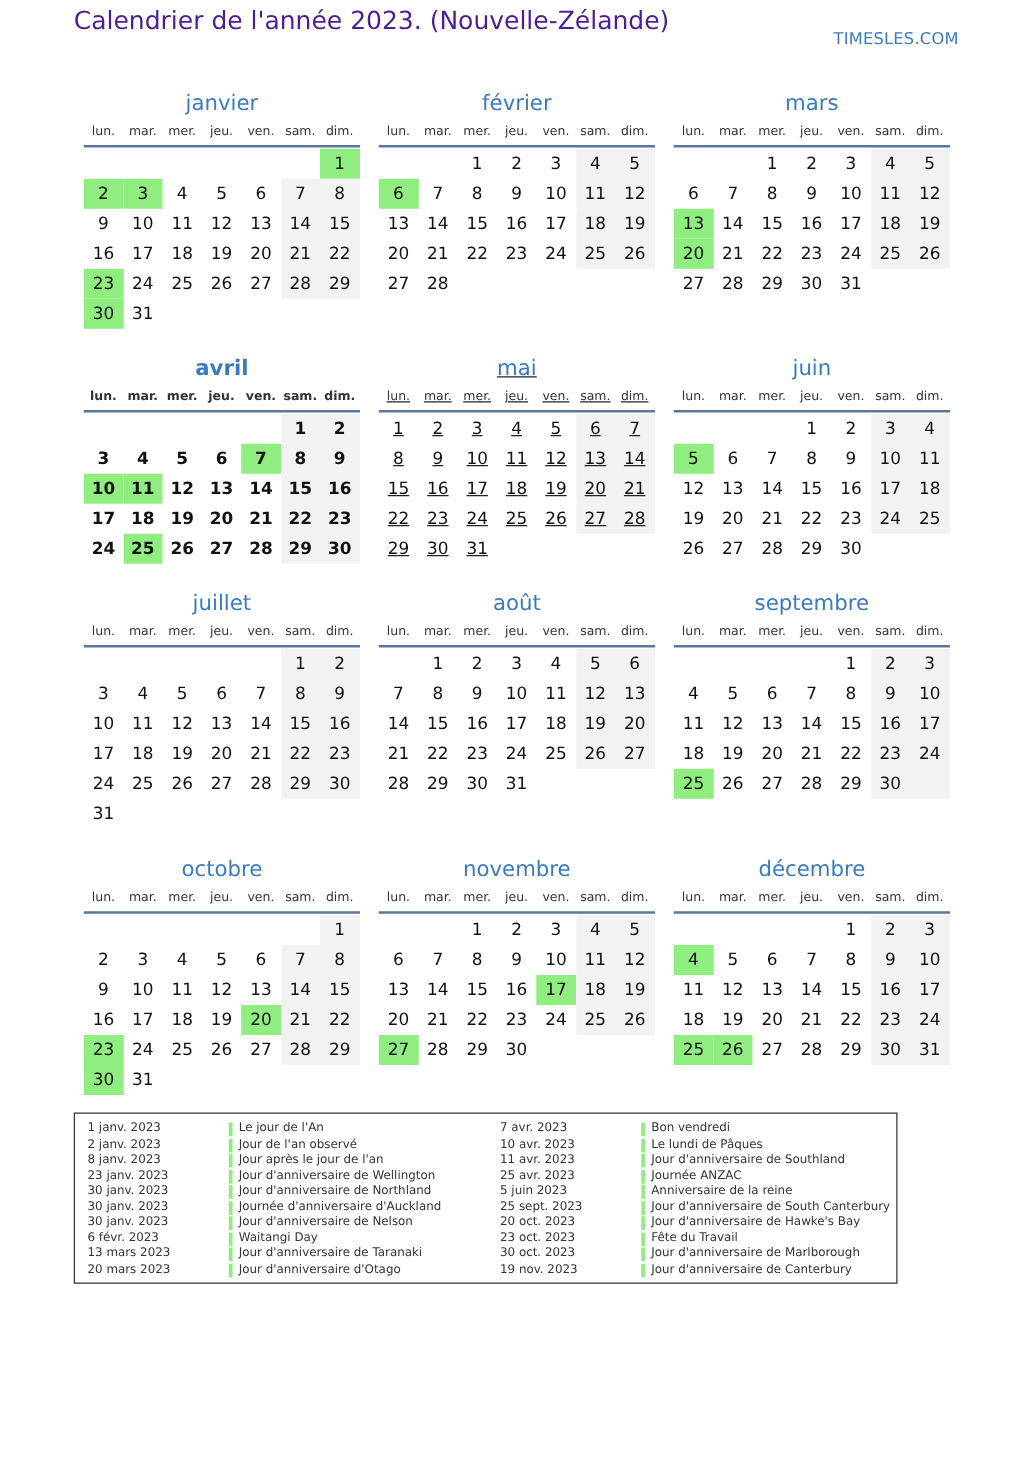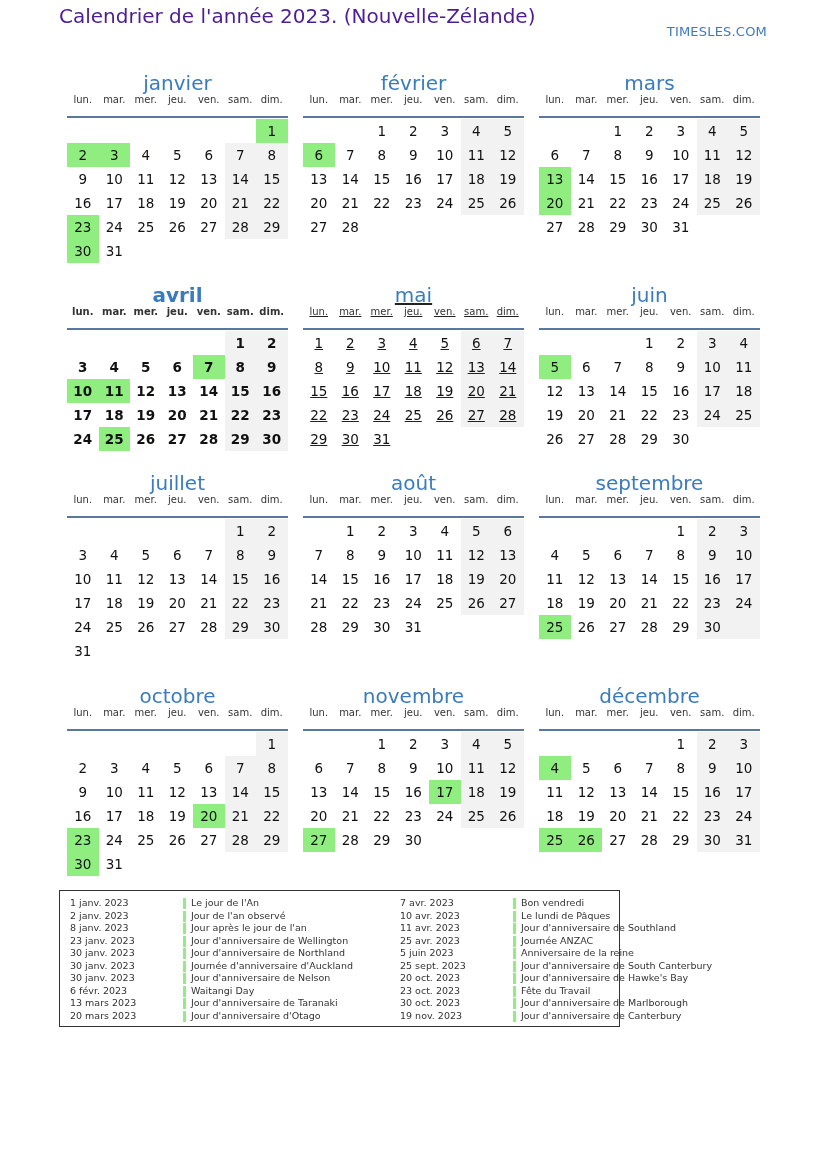--- a/index.html
+++ b/index.html
@@ -1,27 +1,27 @@
 <!DOCTYPE html>
 <html><head>
 <meta charset="utf-8">
 <style>
   html, body { margin:0; padding:0; background:#fff; }
   body { width:827px; height:1169px; position:relative; font-family:"DejaVu Sans", sans-serif; color:#222; overflow:hidden; }
   .title { position:absolute; left:59px; top:4px; font-size:20px; color:#4c1d95; }
   .brand { position:absolute; right:60px; top:24px; font-size:13px; color:#3a7bbf; letter-spacing:0.2px; }
   .month { position:absolute; width:221px; }
-  .month-name { text-align:center; font-size:20px; color:#3a7bbf; height:22px; line-height:22px; }
-  .dow-row { display:flex; height:22px; align-items:flex-start; border-bottom:2px solid #5a77a0; }
+  .month-name { text-align:center; font-size:17px; color:#3a7bbf; height:22px; line-height:22px; }
+  .dow-row { display:flex; height:22px; align-items:center; border-bottom:2px solid #5a77a0; }
   .dow { width:31.5px; text-align:center; font-size:10px; color:#333; }
   .grid { display:grid; grid-template-columns:repeat(7, 31.5px); grid-auto-rows:24px; margin-top:1px; }
   .cell { text-align:center; line-height:24px; font-size:13.5px; color:#111; }
   .cell.we { background:#f2f2f2; }
   .cell.hol { background:#90ee80; }
-  .legend { position:absolute; left:59px; top:890px; width:561px; height:137px; border:1.5px solid #333; box-sizing:border-box; font-size:9.5px; color:#333; }
+  .legend { position:absolute; left:59px; top:890px; width:659px; height:137px; border:1.5px solid #333; box-sizing:border-box; font-size:9.5px; color:#333; }
   .legend-col { position:absolute; top:6px; }
   .legend-item { display:flex; height:12.5px; line-height:12.5px; white-space:nowrap; }
   .legend-date { width:113px; }
   .legend-bar { width:3px; background:#90ee80; margin-right:5px; height:11px; margin-top:1px; }
 </style>
 </head>
 <body>
 
 <div class="title">Calendrier de l'année 2023. (Nouvelle-Zélande)</div>
 <div class="brand">TIMESLES.COM</div>

